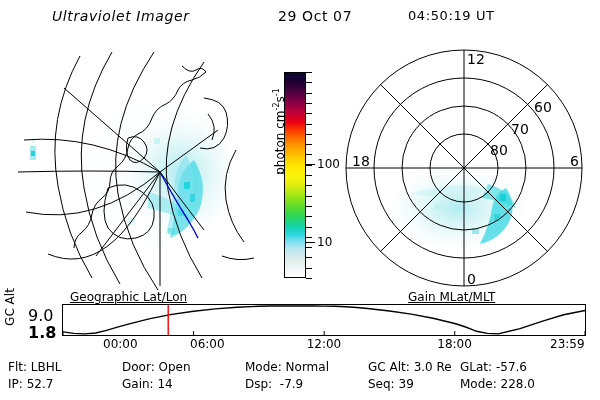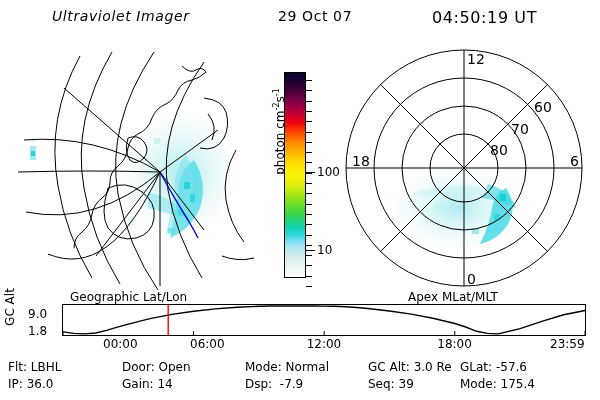--- a/index.html
+++ b/index.html
@@ -8,56 +8,56 @@
     width:600px;height:400px;position:relative;overflow:hidden;
     font-family:"DejaVu Sans","Liberation Sans",sans-serif;
     color:#000000;
   }
   .root{position:absolute;left:0;top:0;width:600px;height:400px;}
 
   
   .header{position:absolute;left:0;top:4px;width:600px;height:26px;}
   .hdr-title{position:absolute;left:52px;top:4px;font-size:14px;letter-spacing:.6px;white-space:nowrap;font-style:italic;}
   .hdr-date{position:absolute;left:278px;top:4px;font-size:14px;letter-spacing:.6px;white-space:nowrap;}
-  .hdr-time{position:absolute;left:432px;top:4px;font-size:16px;letter-spacing:.6px;white-space:nowrap;}
+  .hdr-time{position:absolute;left:408px;top:4px;font-size:13px;letter-spacing:.6px;white-space:nowrap;}
 
   
   .panel{position:absolute;}
   #geo-panel{left:8px;top:42px;width:248px;height:248px;}
   #poh-panel{left:338px;top:42px;width:252px;height:252px;text-align:center;}
   .panel svg{display:block;width:100%;height:100%;}
 
   
   #colorbar-group{position:absolute;left:258px;top:64px;width:74px;height:225px;}
   .cb-axis-label{
     position:absolute;left:-44px;top:60px;width:130px;
     font-size:12px;text-align:center;
     transform:rotate(-90deg);transform-origin:50% 50%;
     white-space:nowrap;
   }
   .cb-axis-label sup{font-size:8px;vertical-align:super;}
   #colorbar-strip{
     position:absolute;left:26px;top:8px;width:22px;height:206px;
     border:1px solid #000;box-sizing:border-box;
   }
-  #colorbar-ticks{position:absolute;left:48px;top:16px;width:26px;height:206px;padding-left:21px;}
+  #colorbar-ticks{position:absolute;left:48px;top:8px;width:26px;height:206px;padding-left:21px;}
   .cb-tick{position:absolute;left:0;width:6px;height:1px;background:#000;}
   .cb-tick.major{width:9px;height:1px;}
   .cb-lab{position:absolute;left:11px;font-size:12px;line-height:1;white-space:nowrap;transform:translateY(-50%);}
 
   
   #orbit-wrap{position:absolute;left:0;top:292px;width:600px;height:62px;}
   .orb-ylabel{
     position:absolute;left:-14px;top:8px;width:48px;font-size:12px;text-align:center;
     transform:rotate(-90deg);transform-origin:50% 50%;white-space:nowrap;
   }
-  .orb-ytick{position:absolute;font-size:12px;line-height:1;white-space:nowrap;}
+  .orb-ytick{position:absolute;font-size:16px;line-height:1;white-space:nowrap;}
   #orb-y-hi{left:28px;top:16px;}
-  #orb-y-lo{left:28px;top:33px;}
-  .orb-caption{position:absolute;top:-2px;font-size:12px;white-space:nowrap;}
+  #orb-y-lo{left:28px;top:33px;font-weight:bold;}
+  .orb-caption{position:absolute;top:-2px;font-size:12px;white-space:nowrap;text-decoration:underline;}
   #cap-geo{left:70px;}
   #cap-apex{left:408px;}
   #orbit-plot{position:absolute;left:62px;top:12px;width:524px;height:32px;}
   #orbit-plot svg{display:block;width:100%;height:100%;}
   .orb-xtick{position:absolute;top:46px;font-size:12px;line-height:1;white-space:nowrap;}
 
   
   #status{position:absolute;left:0;top:360px;width:496px;height:40px;font-size:12px;}
   .st-row{position:absolute;left:0;width:600px;height:18px;}
   #st-row0{top:0;}
@@ -239,21 +239,21 @@
       <text x="152" y="113" font-family="DejaVu Sans, sans-serif" font-size="14">80</text>
     </svg>
   </div>
 
   <div id="orbit-wrap">
     <div class="orb-ylabel">GC Alt</div>
     <div class="orb-ytick" id="orb-y-hi">9.0</div>
     <div class="orb-ytick" id="orb-y-lo">1.8</div>
 
     <div class="orb-caption" id="cap-geo">Geographic Lat/Lon</div>
-    <div class="orb-caption" id="cap-apex">Apex MLat/MLT</div>
+    <div class="orb-caption" id="cap-apex">Gain MLat/MLT</div>
 
     <div id="orbit-plot">
       <svg id="orbit-svg" viewBox="0 0 524 32" preserveAspectRatio="none" xmlns="http://www.w3.org/2000/svg">
         <rect x="0.5" y="0.5" width="523" height="31" fill="none" stroke="#000" stroke-width="1"></rect>
         <g id="orbit-xticks" stroke="#000" stroke-width="1">
             <line x1="1" x2="1" y1="31" y2="27"></line>
             <line x1="131.59068797776231" x2="131.59068797776231" y1="31" y2="27"></line>
             <line x1="262.18137595552463" x2="262.18137595552463" y1="31" y2="27"></line>
             <line x1="392.77206393328703" x2="392.77206393328703" y1="31" y2="27"></line>
             <line x1="523" x2="523" y1="31" y2="27"></line>
@@ -271,21 +271,21 @@
 
   <div id="status">
     <div class="st-row" id="st-row0">
       <div class="st-cell st-c0"><span>Flt:</span> <span>LBHL</span></div>
       <div class="st-cell st-c1"><span>Door:</span> <span>Open</span></div>
       <div class="st-cell st-c2"><span>Mode:</span> <span>Normal</span></div>
       <div class="st-cell st-c3"><span>GC Alt:</span> <span>3.0 Re</span></div>
       <div class="st-cell st-c4"><span>GLat:</span> <span>-57.6</span></div>
     </div>
     <div class="st-row" id="st-row1">
-      <div class="st-cell st-c0"><span>IP:</span> <span>36.0</span></div>
+      <div class="st-cell st-c0"><span>IP:</span> <span>52.7</span></div>
       <div class="st-cell st-c1"><span>Gain:</span> <span>14</span></div>
       <div class="st-cell st-c2"><span>Dsp:</span> &nbsp;<span>-7.9</span></div>
       <div class="st-cell st-c3"><span>Seq:</span> <span>39</span></div>
-      <div class="st-cell st-c4"><span>Mode:</span> <span>175.4</span></div>
+      <div class="st-cell st-c4"><span>Mode:</span> <span>228.0</span></div>
     </div>
   </div>
 
 </div>
 
 </body></html>

